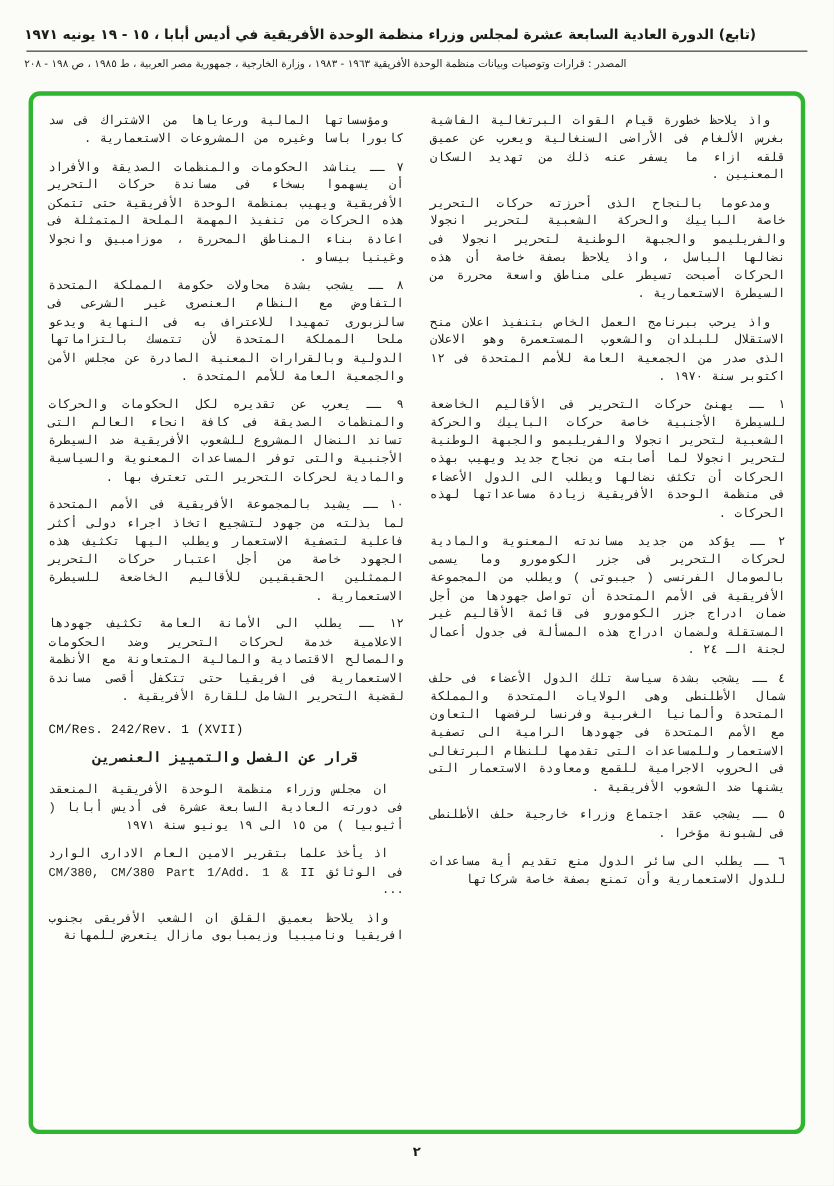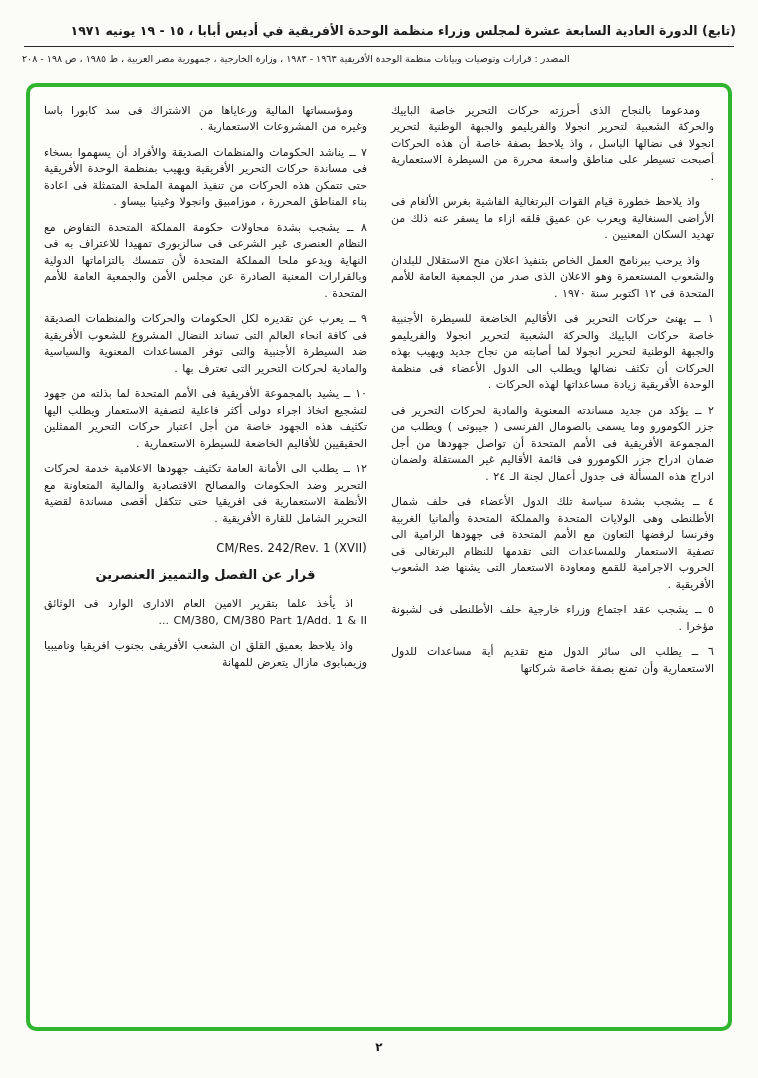--- a/index.html
+++ b/index.html
@@ -13,52 +13,52 @@
   }
   .page {
     width: 758px; height: 1078px;
     background: #fbfbf7;
     padding: 22px 10px 0 10px;
     overflow: hidden;
   }
   .header { direction: rtl; padding: 0 12px; }
   .header-title {
     font-size: 12.5px; font-weight: bold;
-    text-align: right; line-height: 1.4;
+    text-align: left; line-height: 1.4;
   }
   .header-rule {
     border: none; border-top: 1.5px solid #2a2a2a;
     margin: 6px 2px 5px 2px;
   }
   .source-line {
     font-size: 9.5px; text-align: left; line-height: 1.4; color: #222;
   }
   .content-box {
     margin: 18px 16px 0 16px;
     border: 4px solid #2fb52f;
     border-radius: 10px;
     background: #fdfdf9;
     padding: 16px 14px 10px 14px;
     height: 948px;
     overflow: hidden;
   }
   .columns {
     display: flex; direction: rtl; gap: 24px; height: 100%;
   }
-  .col { flex: 1 1 0; direction: rtl; }
+  .col { flex: 1 1 0; direction: rtl; font-family: Liberation Mono, monospace; }
   .para {
     font-size: 11px; line-height: 1.5;
     text-align: justify; text-align-last: right;
     margin-bottom: 9px;
     text-indent: 14px;
     word-spacing: 1px;
   }
   .para.flush { text-indent: 0; }
   .res-ref {
-    direction: ltr; text-align: right;
+    direction: ltr; text-align: left;
     font-size: 11.5px; letter-spacing: 0.2px;
     margin: 14px 0 12px 0; color: #141414;
   }
   .section-heading {
     font-weight: bold; text-align: center;
     font-size: 13px; margin: 4px 0 14px 0;
   }
   .page-number {
     text-align: center; font-size: 12px; font-weight: bold;
     margin-top: 9px;
@@ -72,42 +72,43 @@
   <div class="header">
     <div class="header-title">(تابع) الدورة العادية السابعة عشرة لمجلس وزراء منظمة الوحدة الأفريقية في أديس أبابا ، ١٥ - ١٩ يونيه ١٩٧١</div>
     <hr class="header-rule">
     <div class="source-line">المصدر : قرارات وتوصيات وبيانات منظمة الوحدة الأفريقية ١٩٦٣ - ١٩٨٣ ، وزارة الخارجية ، جمهورية مصر العربية ، ط ١٩٨٥ ، ص ١٩٨ - ٢٠٨</div>
   </div>
 
   <div class="content-box">
     <div class="columns">
 
       <div class="col">
+        <p class="para">واذ يلاحظ خطورة قيام القوات البرتغالية الفاشية بغرس الألغام فى الأراضى السنغالية ويعرب عن عميق قلقه ازاء ما يسفر عنه ذلك من تهديد السكان المعنيين .</p>
         <p class="para">ومدعوما بالنجاح الذى أحرزته حركات التحرير خاصة الباييك والحركة الشعبية لتحرير انجولا والفريليمو والجبهة الوطنية لتحرير انجولا فى نضالها الباسل ، واذ يلاحظ بصفة خاصة أن هذه الحركات أصبحت تسيطر على مناطق واسعة محررة من السيطرة الاستعمارية .</p>
-        <p class="para">واذ يلاحظ خطورة قيام القوات البرتغالية الفاشية بغرس الألغام فى الأراضى السنغالية ويعرب عن عميق قلقه ازاء ما يسفر عنه ذلك من تهديد السكان المعنيين .</p>
         <p class="para">واذ يرحب ببرنامج العمل الخاص بتنفيذ اعلان منح الاستقلال للبلدان والشعوب المستعمرة وهو الاعلان الذى صدر من الجمعية العامة للأمم المتحدة فى ١٢ اكتوبر سنة ١٩٧٠ .</p>
         <p class="para flush">١ ــ يهنئ حركات التحرير فى الأقاليم الخاضعة للسيطرة الأجنبية خاصة حركات الباييك والحركة الشعبية لتحرير انجولا والفريليمو والجبهة الوطنية لتحرير انجولا لما أصابته من نجاح جديد ويهيب بهذه الحركات أن تكثف نضالها ويطلب الى الدول الأعضاء فى منظمة الوحدة الأفريقية زيادة مساعداتها لهذه الحركات .</p>
         <p class="para flush">٢ ــ يؤكد من جديد مساندته المعنوية والمادية لحركات التحرير فى جزر الكومورو وما يسمى بالصومال الفرنسى ( جيبوتى ) ويطلب من المجموعة الأفريقية فى الأمم المتحدة أن تواصل جهودها من أجل ضمان ادراج جزر الكومورو فى قائمة الأقاليم غير المستقلة ولضمان ادراج هذه المسألة فى جدول أعمال لجنة الـ ٢٤ .</p>
         <p class="para flush">٤ ــ يشجب بشدة سياسة تلك الدول الأعضاء فى حلف شمال الأطلنطى وهى الولايات المتحدة والمملكة المتحدة وألمانيا الغربية وفرنسا لرفضها التعاون مع الأمم المتحدة فى جهودها الرامية الى تصفية الاستعمار وللمساعدات التى تقدمها للنظام البرتغالى فى الحروب الاجرامية للقمع ومعاودة الاستعمار التى يشنها ضد الشعوب الأفريقية .</p>
         <p class="para flush">٥ ــ يشجب عقد اجتماع وزراء خارجية حلف الأطلنطى فى لشبونة مؤخرا .</p>
         <p class="para flush">٦ ــ يطلب الى سائر الدول منع تقديم أية مساعدات للدول الاستعمارية وأن تمنع بصفة خاصة شركاتها</p>
       </div>
 
       <div class="col">
         <p class="para">ومؤسساتها المالية ورعاياها من الاشتراك فى سد كابورا باسا وغيره من المشروعات الاستعمارية .</p>
         <p class="para flush">٧ ــ يناشد الحكومات والمنظمات الصديقة والأفراد أن يسهموا بسخاء فى مساندة حركات التحرير الأفريقية ويهيب بمنظمة الوحدة الأفريقية حتى تتمكن هذه الحركات من تنفيذ المهمة الملحة المتمثلة فى اعادة بناء المناطق المحررة ، موزامبيق وانجولا وغينيا بيساو .</p>
         <p class="para flush">٨ ــ يشجب بشدة محاولات حكومة المملكة المتحدة التفاوض مع النظام العنصرى غير الشرعى فى سالزبورى تمهيدا للاعتراف به فى النهاية ويدعو ملحا المملكة المتحدة لأن تتمسك بالتزاماتها الدولية وبالقرارات المعنية الصادرة عن مجلس الأمن والجمعية العامة للأمم المتحدة .</p>
         <p class="para flush">٩ ــ يعرب عن تقديره لكل الحكومات والحركات والمنظمات الصديقة فى كافة انحاء العالم التى تساند النضال المشروع للشعوب الأفريقية ضد السيطرة الأجنبية والتى توفر المساعدات المعنوية والسياسية والمادية لحركات التحرير التى تعترف بها .</p>
         <p class="para flush">١٠ ــ يشيد بالمجموعة الأفريقية فى الأمم المتحدة لما بذلته من جهود لتشجيع اتخاذ اجراء دولى أكثر فاعلية لتصفية الاستعمار ويطلب اليها تكثيف هذه الجهود خاصة من أجل اعتبار حركات التحرير الممثلين الحقيقيين للأقاليم الخاضعة للسيطرة الاستعمارية .</p>
         <p class="para flush">١٢ ــ يطلب الى الأمانة العامة تكثيف جهودها الاعلامية خدمة لحركات التحرير وضد الحكومات والمصالح الاقتصادية والمالية المتعاونة مع الأنظمة الاستعمارية فى افريقيا حتى تتكفل أقصى مساندة لقضية التحرير الشامل للقارة الأفريقية .</p>
 
         <div class="res-ref">CM/Res. 242/Rev. 1  (XVII)</div>
 
         <div class="section-heading">قرار عن الفصل والتمييز العنصرين</div>
 
+        <p class="para">ان مجلس وزراء منظمة الوحدة الأفريقية المنعقد فى دورته العادية السابعة عشرة فى أديس أبابا ( أثيوبيا ) من ١٥ الى ١٩ يونيو سنة ١٩٧١</p>
         <p class="para">اذ يأخذ علما بتقرير الامين العام الادارى الوارد فى الوثائق CM/380, CM/380 Part 1/Add. 1 &amp; II ...</p>
         <p class="para">واذ يلاحظ بعميق القلق ان الشعب الأفريقى بجنوب افريقيا وناميبيا وزيمبابوى مازال يتعرض للمهانة</p>
       </div>
 
     </div>
   </div>
 
   <div class="page-number">٢</div>
 
 </div>

